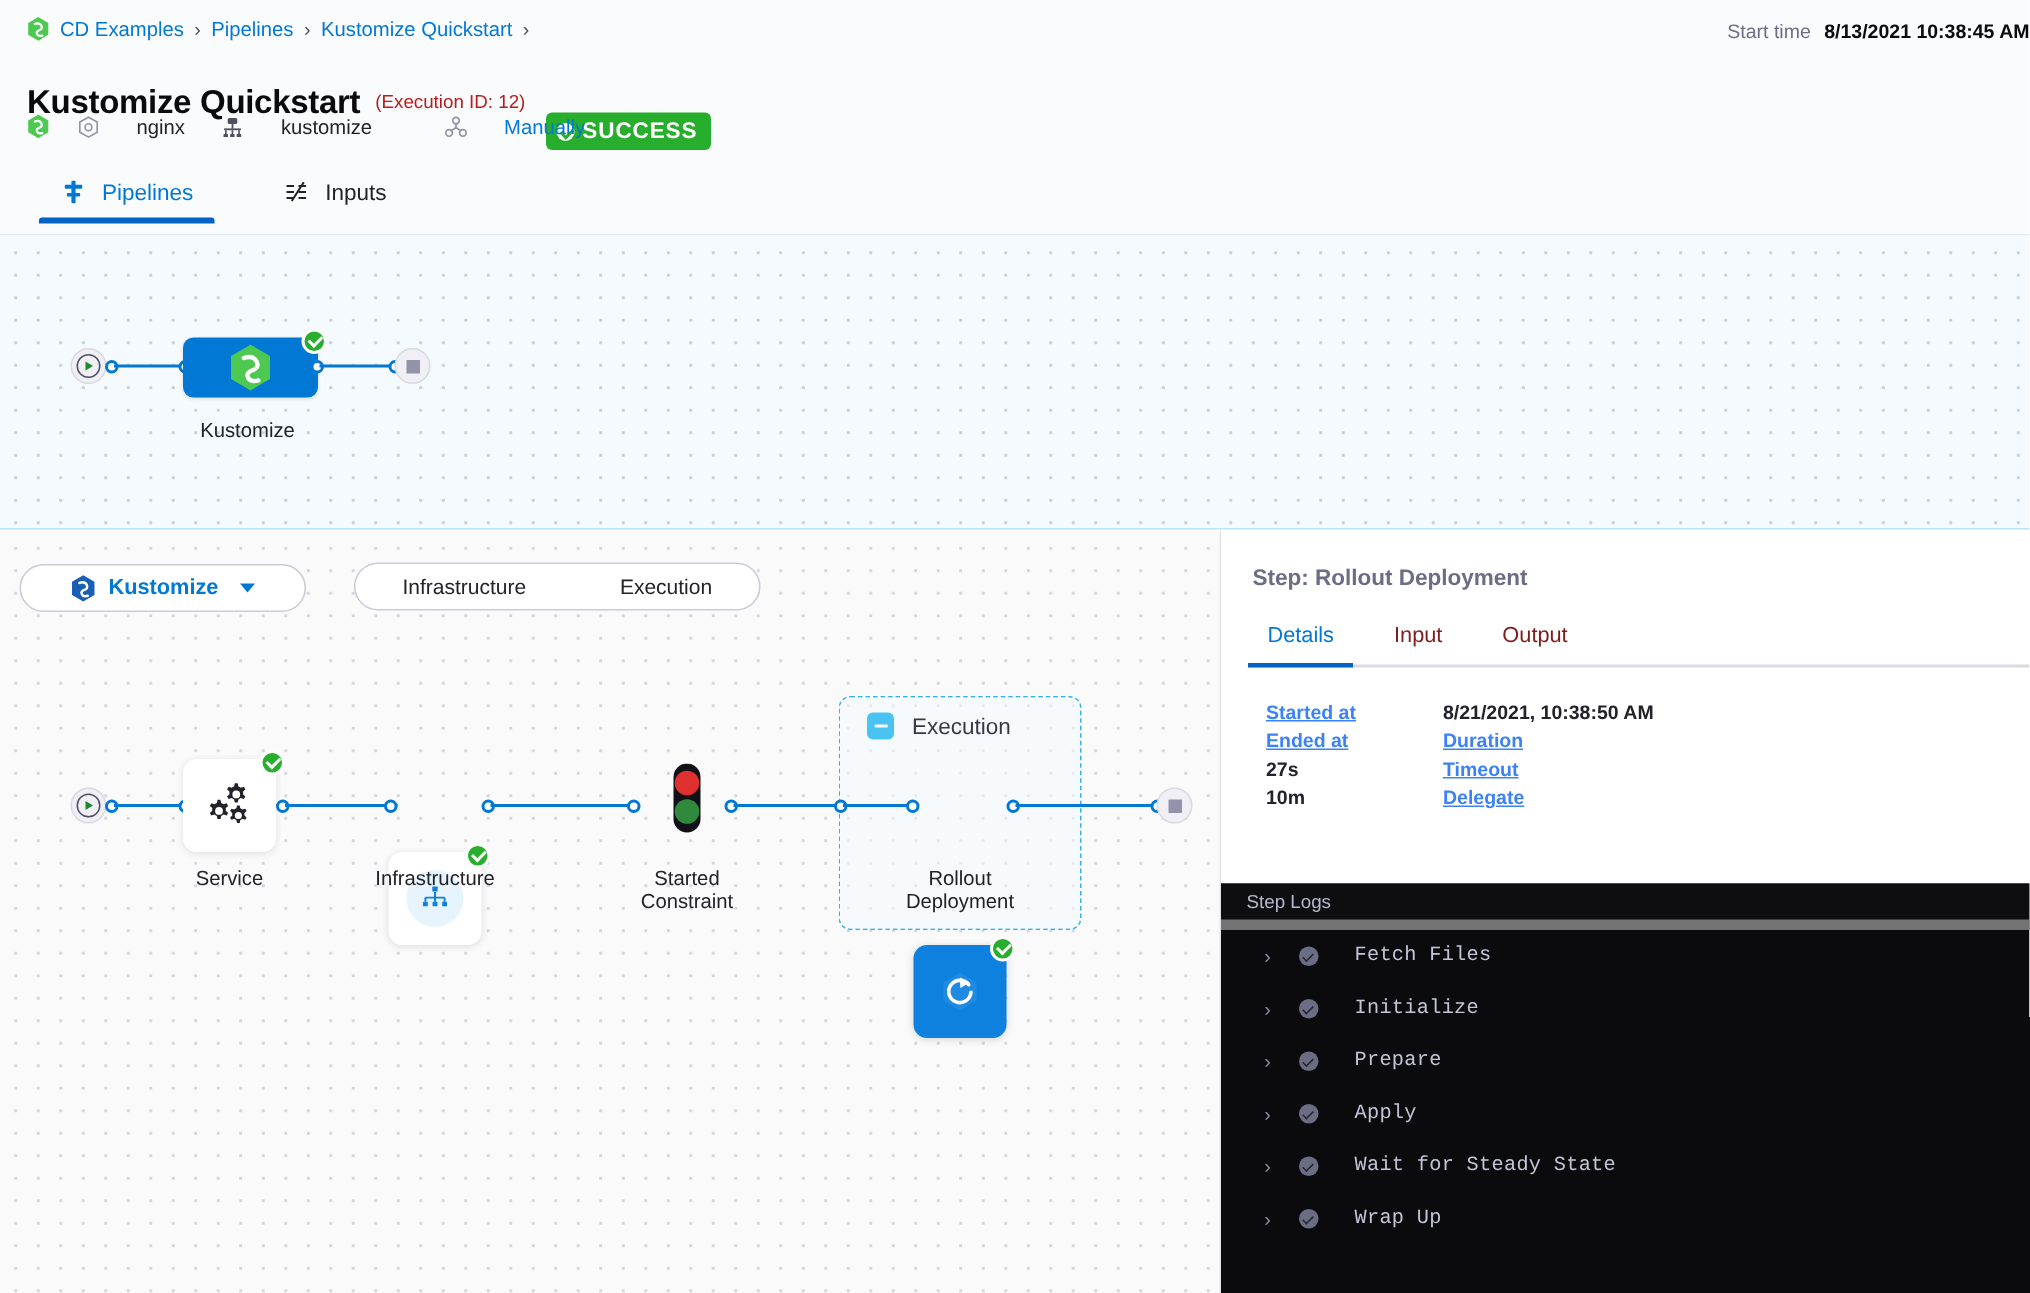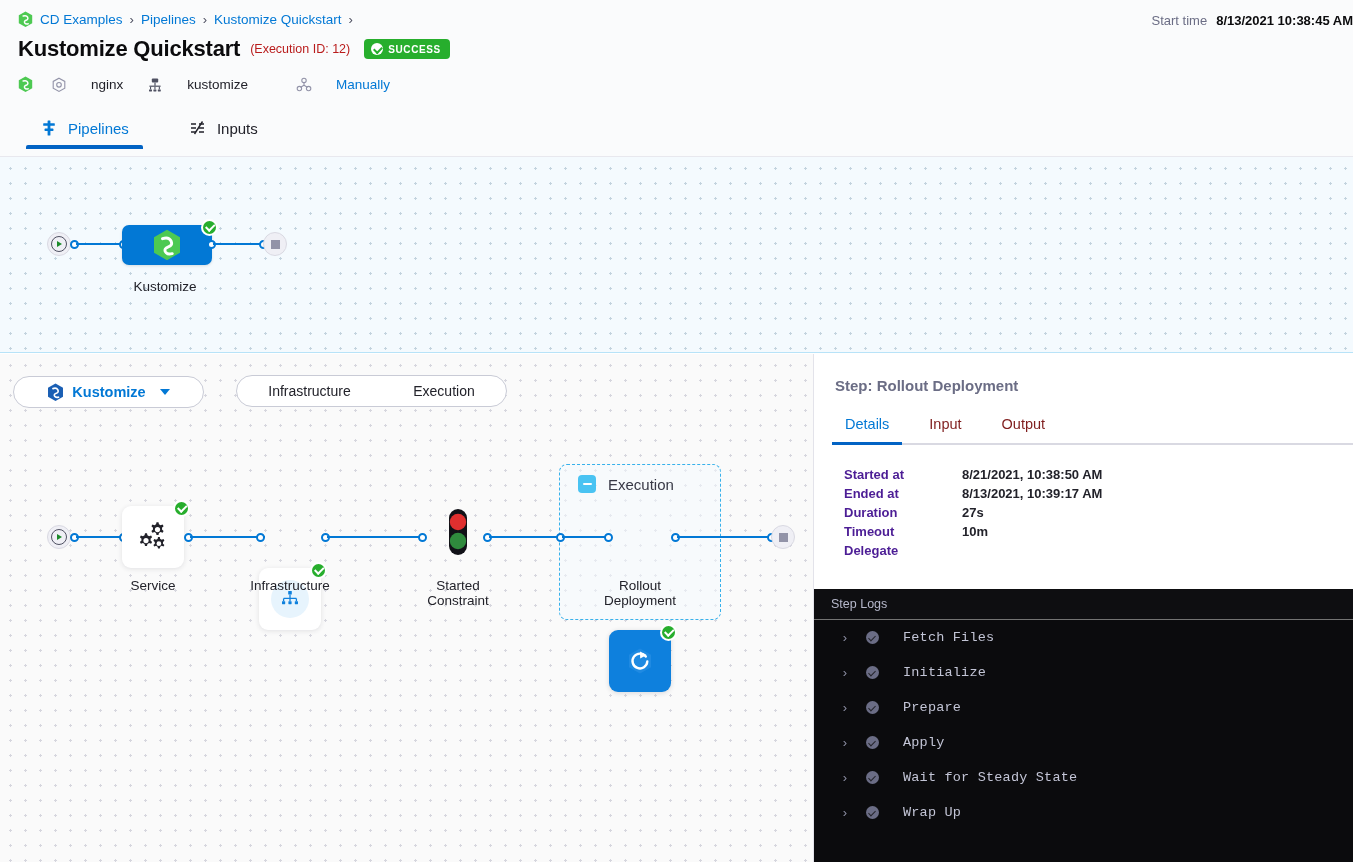--- a/index.html
+++ b/index.html
@@ -31,23 +31,24 @@
   .harness-hex svg { display: block; }
 
   .title-row {
     position: absolute; top: 36px; left: 18px;
     display: flex; align-items: center; gap: 10px;
   }
   .exec-title { font-size: 22px; font-weight: bold; color: #0b0b0d; letter-spacing: -0.2px; }
   .exec-id { font-size: 12.5px; color: #b91c1c; }
   .badge-success {
     background: #27ae2d; color: #fff; border-radius: 4px;
-    font-size: 10px; font-weight: bold; letter-spacing: 0.6px;
+    font-size: 15px; font-weight: bold; letter-spacing: 0.6px;
     padding: 4px 9px 4px 7px; display: flex; align-items: center; gap: 5px;
     margin-left: 4px;
+    margin-top: 39px;
   }
   .badge-check {
     width: 12px; height: 12px; border-radius: 50%; background: #fff;
     position: relative; flex: none;
   }
   .badge-check::after {
     content: ""; position: absolute; left: 3.3px; top: 2px;
     width: 3.5px; height: 6px; border: solid #27ae2d;
     border-width: 0 2px 2px 0; transform: rotate(45deg);
   }
@@ -219,32 +220,32 @@
   .rp-tab.active { color: #0278d5; }
   .rp-tab.active::after {
     content: ""; position: absolute; left: 0; right: 0; bottom: -2px;
     height: 3px; background: #0263c4;
   }
   .rp-details {
     position: absolute; top: 113px; left: 30px; width: 505px;
     display: grid; grid-template-columns: 118px 1fr; row-gap: 4px;
     font-size: 13px;
   }
-  .dt-key { color: #4c1d95; font-weight: bold; }
+  .dt-key { color: #3b82f6; font-weight: bold; text-decoration: underline; }
   .dt-val { color: #22222a; font-weight: bold; }
   .dt-link { color: #0278d5; font-weight: bold; cursor: pointer; }
 
   
   .logs {
     position: absolute; top: 235px; left: 0; width: 539px; height: 273px;
     background: #0b0b0d; color: #b6b8cb;
   }
   .logs-header {
     height: 31px; display: flex; align-items: center; padding-left: 17px;
-    font-size: 12.5px; color: #b6b8cb; border-bottom: 1px solid #737373;
+    font-size: 12.5px; color: #b6b8cb; border-bottom: 7px solid #737373;
     background: #0e0e11;
   }
   .log-row {
     display: flex; align-items: center; height: 35px; padding-left: 23px;
     gap: 0px; cursor: pointer;
   }
   .log-chevron {
     width: 16px; color: #8c8ea3; font-size: 13px; flex: none;
     display: flex; align-items: center; justify-content: center;
   }
@@ -497,21 +498,20 @@
     <div class="rp-tabs">
       <span class="rp-tab active">Details</span>
       <span class="rp-tab">Input</span>
       <span class="rp-tab">Output</span>
     </div>
 
     <div class="rp-details">
       <span class="dt-key">Started at</span>
       <span class="dt-val">8/21/2021, 10:38:50 AM</span>
       <span class="dt-key">Ended at</span>
-      <span class="dt-val">8/13/2021, 10:39:17 AM</span>
       <span class="dt-key">Duration</span>
       <span class="dt-val">27s</span>
       <span class="dt-key">Timeout</span>
       <span class="dt-val">10m</span>
       <span class="dt-key">Delegate</span>
     </div>
 
     <div class="logs">
       <div class="logs-header">Step Logs</div>
 

